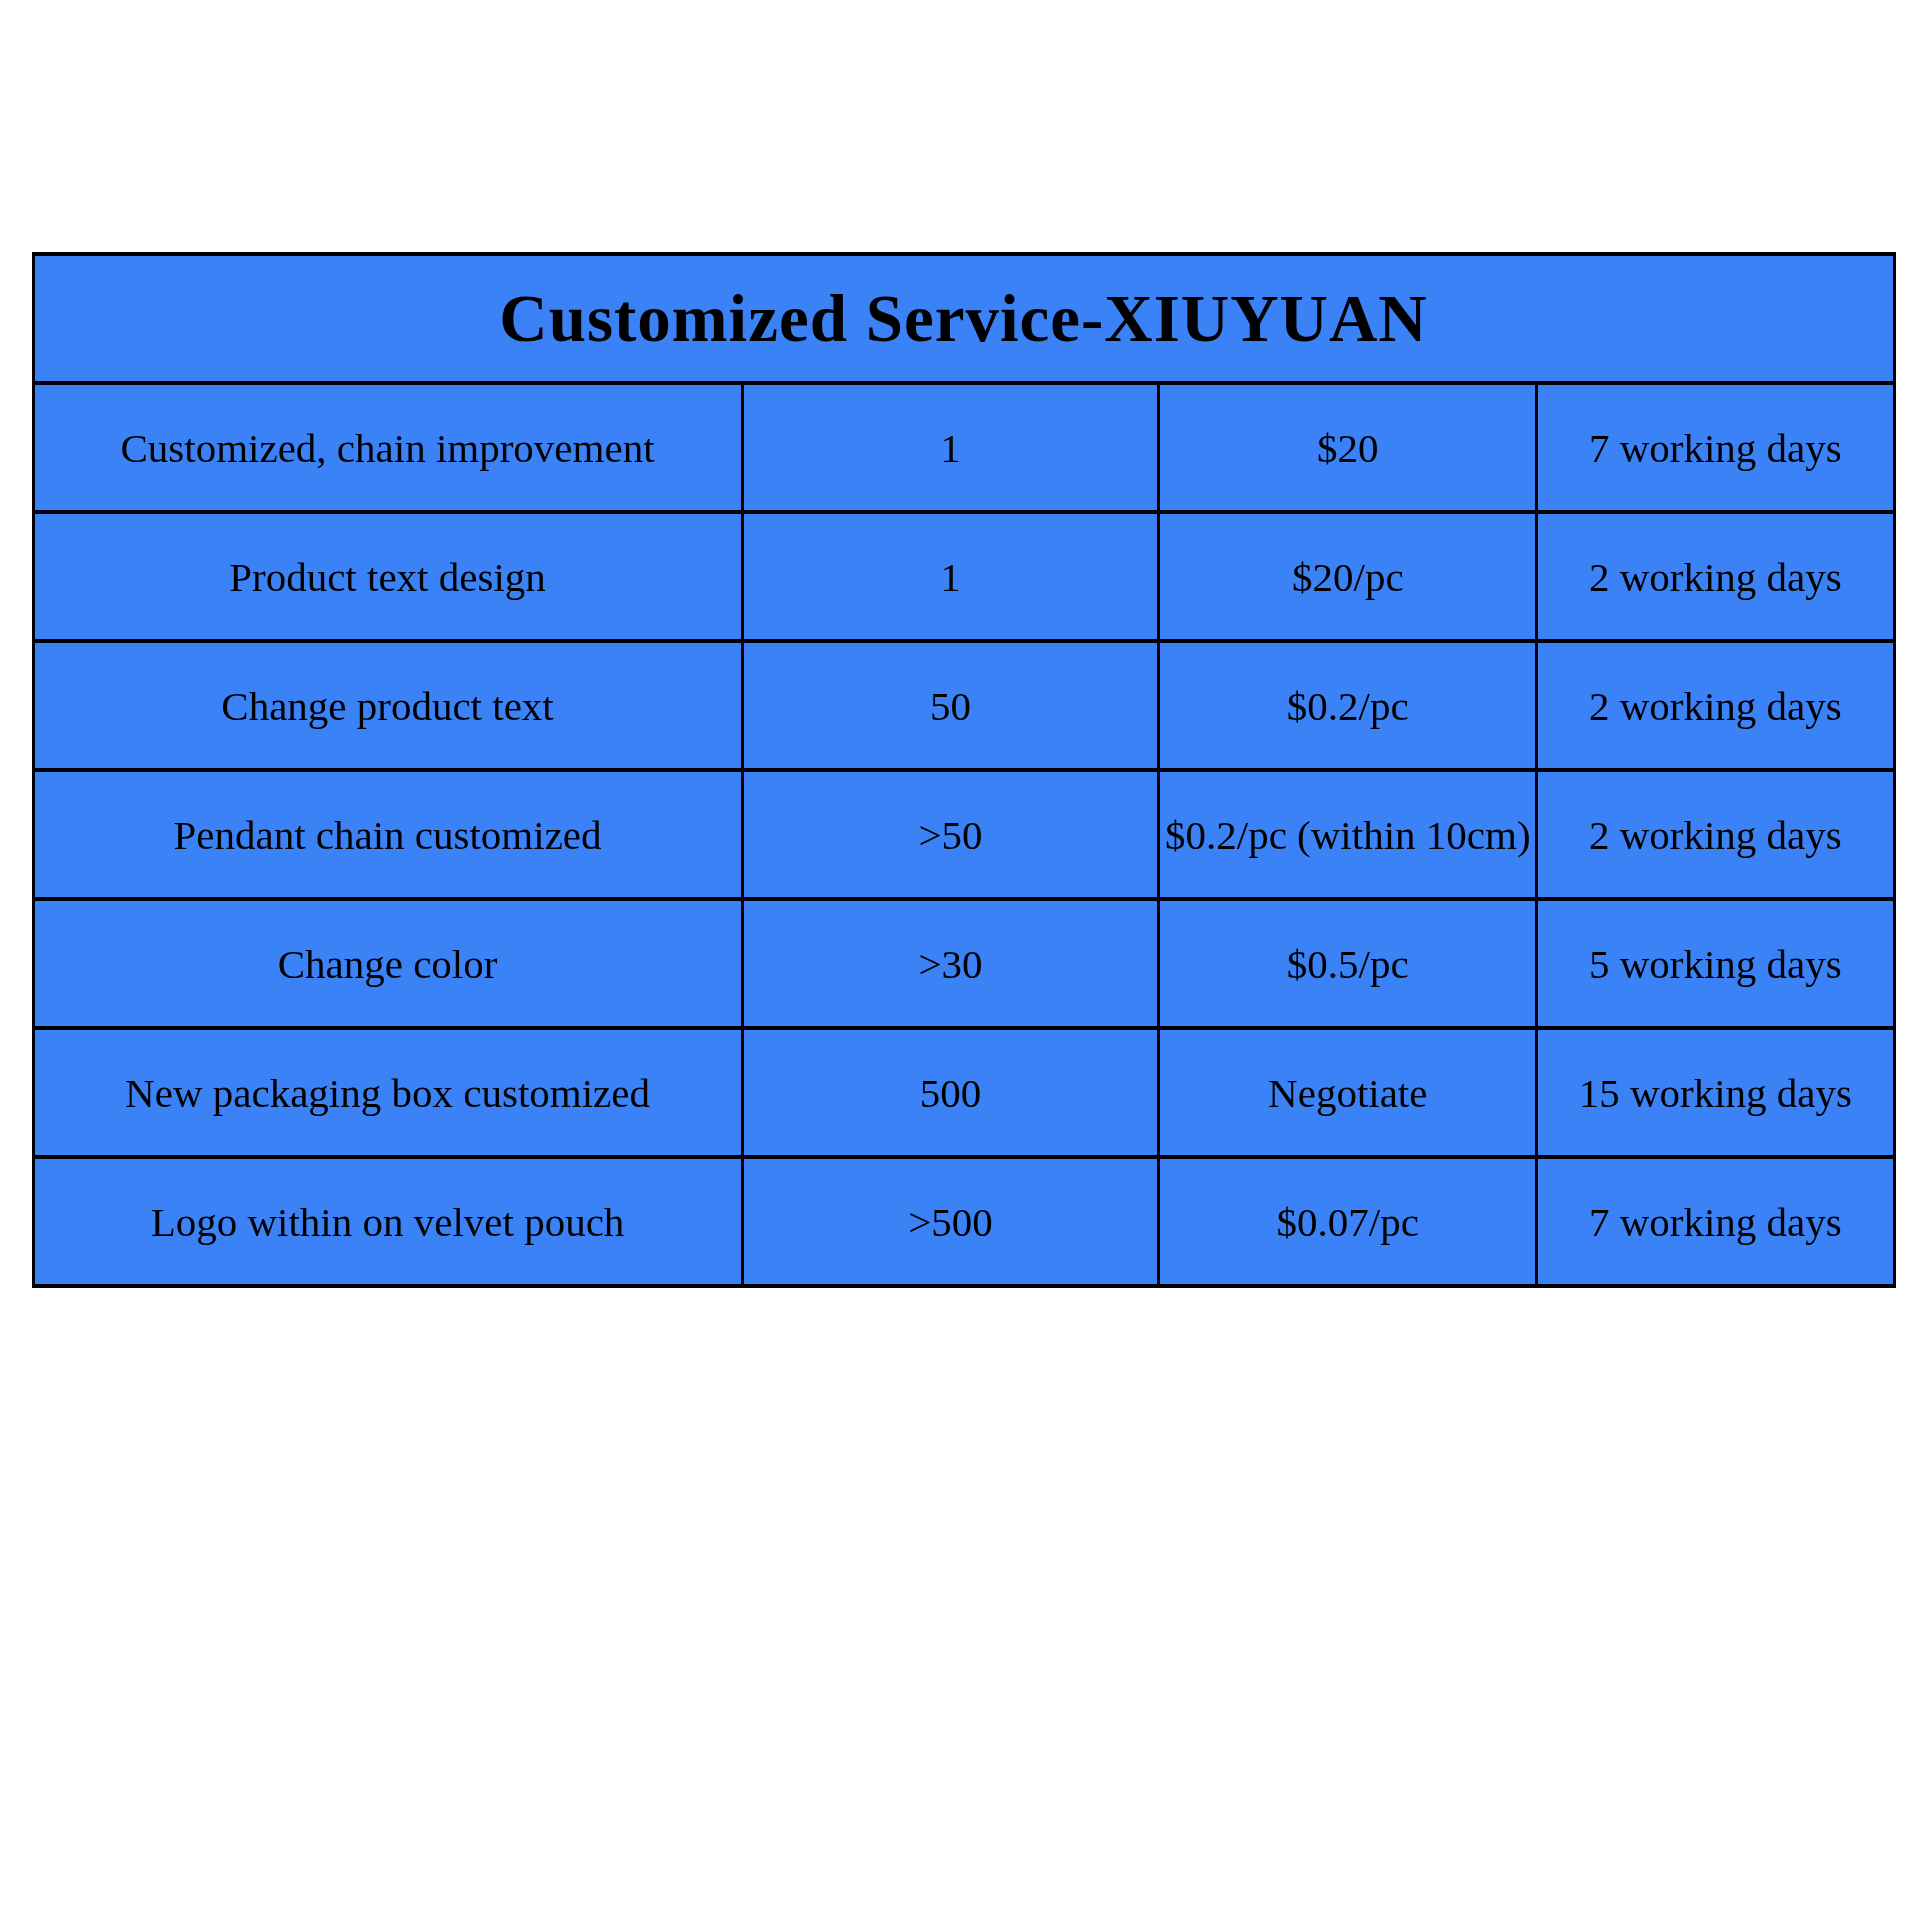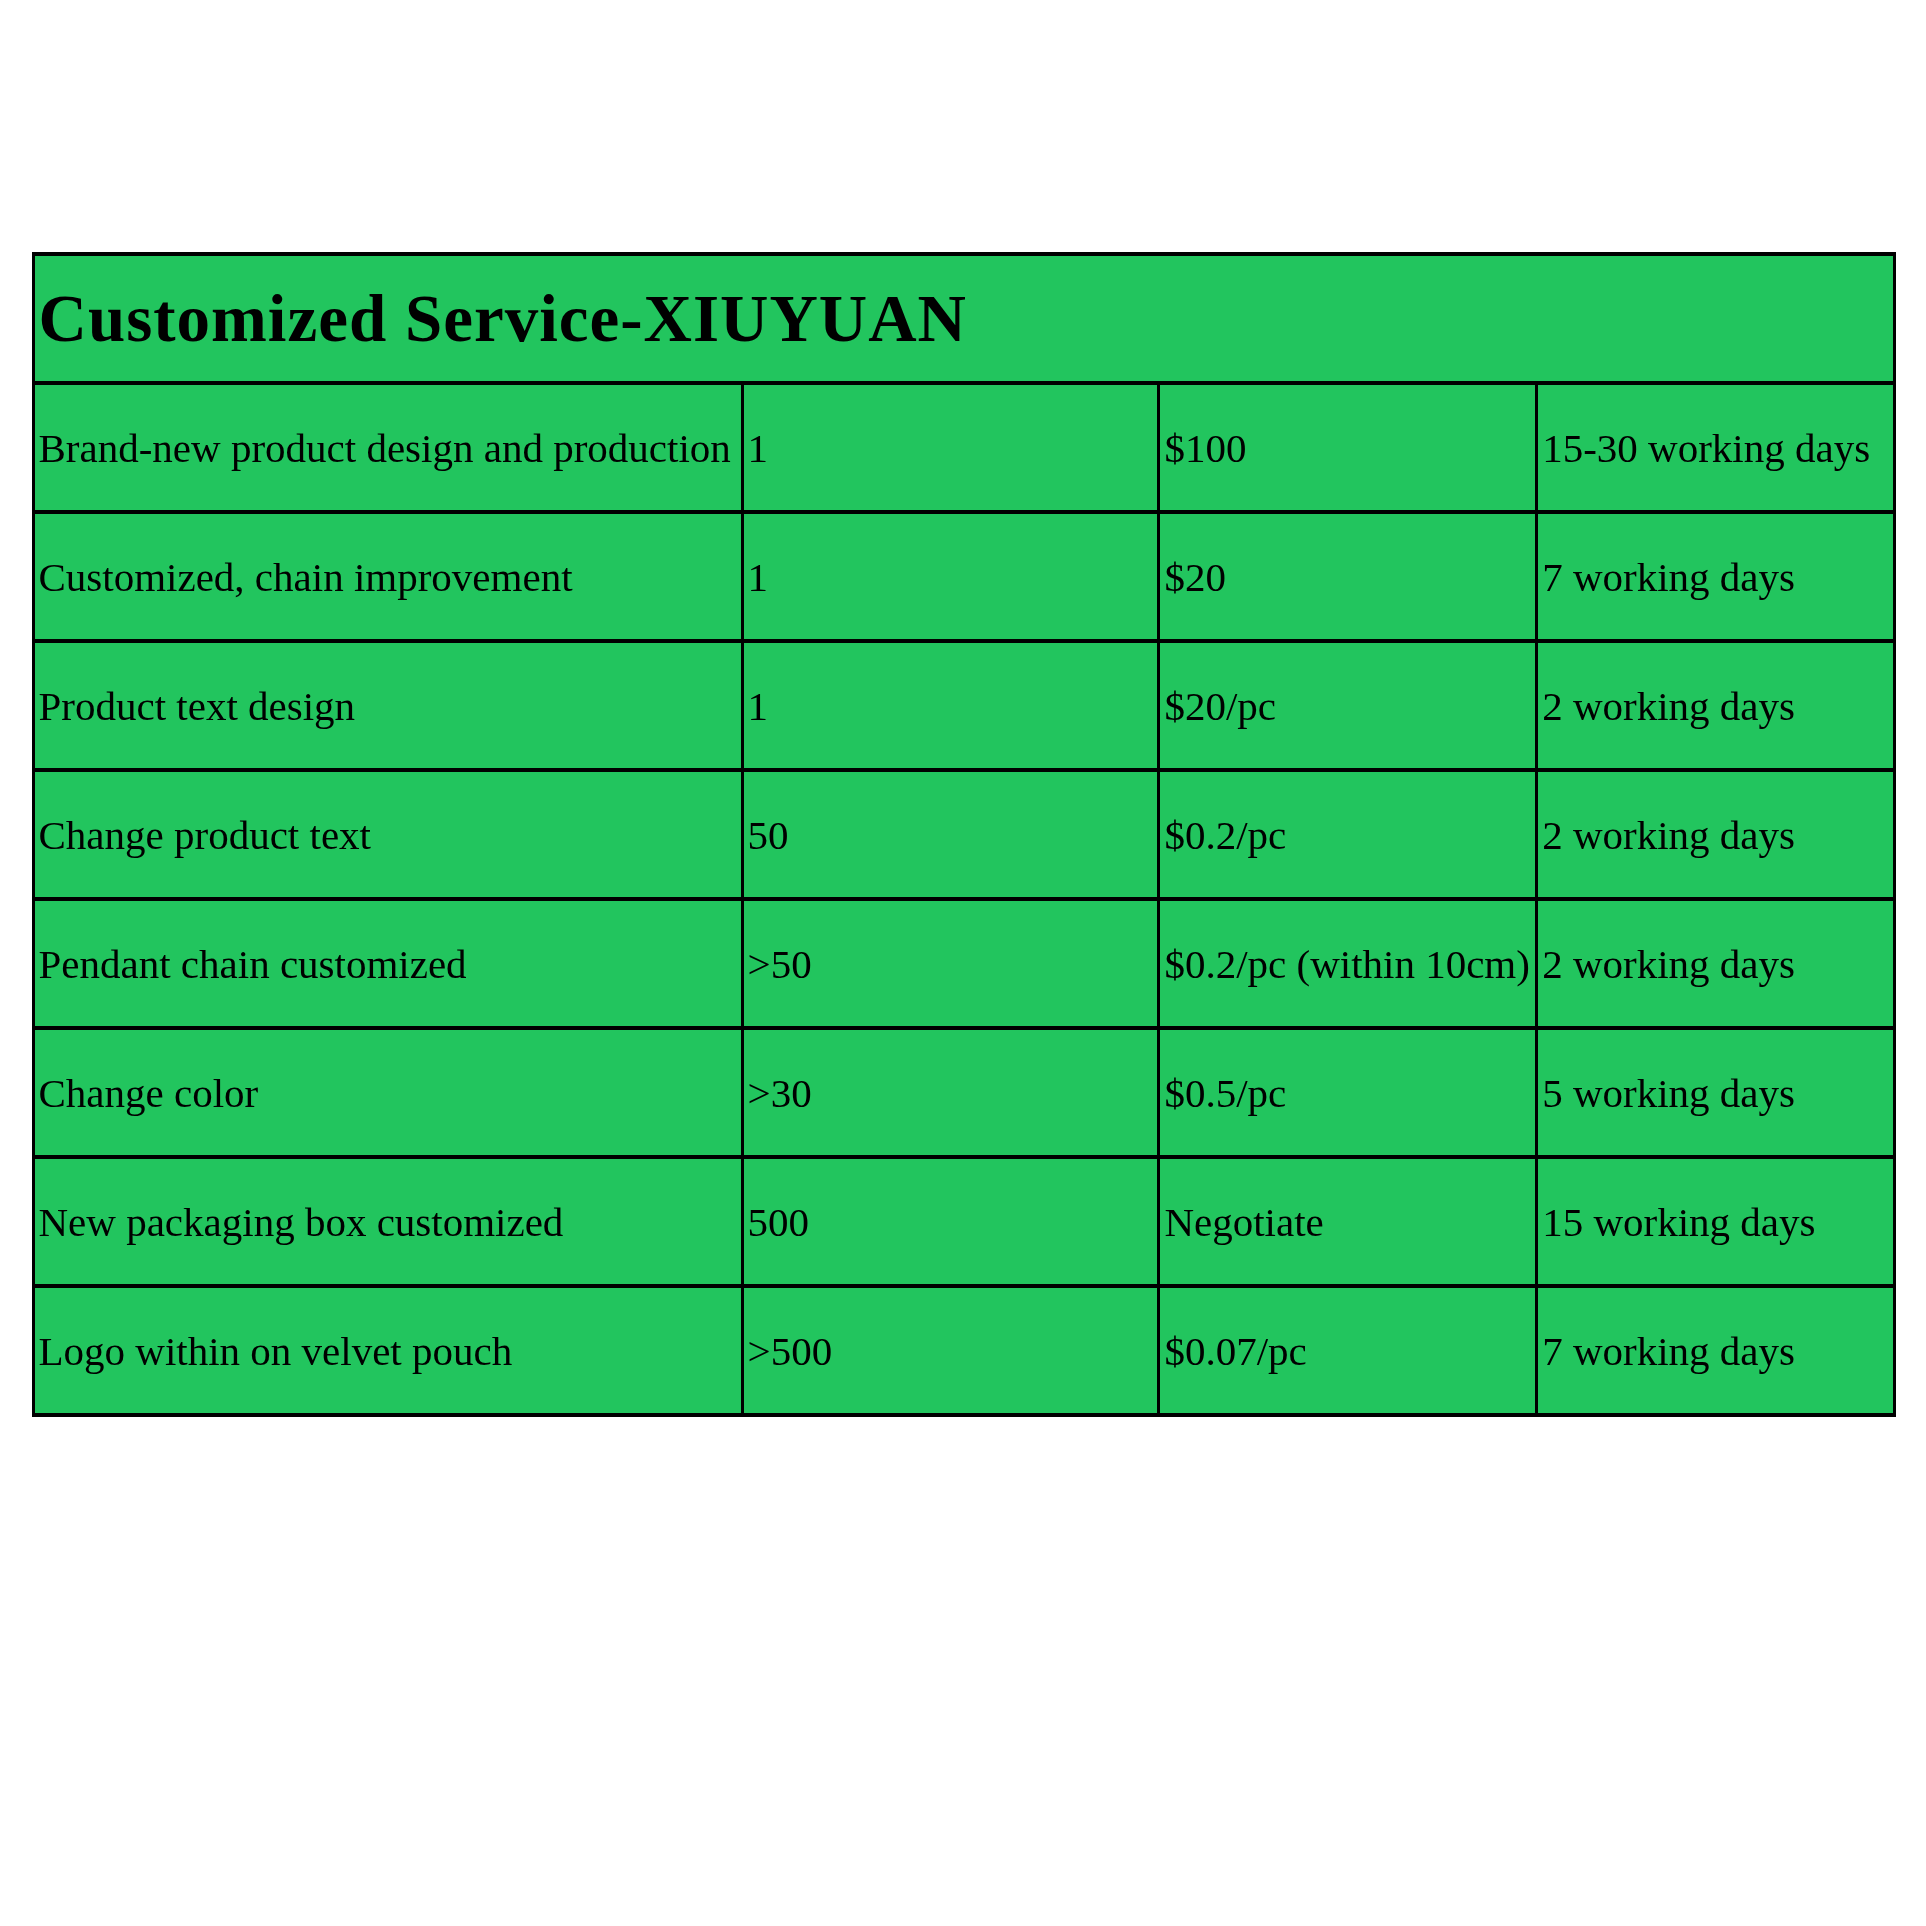--- a/index.html
+++ b/index.html
@@ -25,25 +25,25 @@
     table-layout: fixed;
     width: 1864px;
     margin: 252px auto 0 auto;
     background: #ffffff;
   }
   table.service-table td,
   table.service-table th {
     border: 3px solid #000000;
     border-top-width: 4px;
     border-bottom-width: 4px;
-    text-align: left;
+    text-align: center;
     vertical-align: middle;
     padding: 0 4px;
     overflow: hidden;
-    background: #22c55e;
+    background: #3b82f6;
   }
   .title-cell {
     height: 125px;
     font-size: 67px;
     font-weight: bold;
     letter-spacing: 1px;
   }
   .header-row th {
     height: 125px;
     font-size: 50px;
@@ -62,26 +62,20 @@
   <table class="service-table">
     <colgroup>
       <col style="width:38.1%">
       <col style="width:22.4%">
       <col style="width:20.3%">
       <col style="width:19.2%">
     </colgroup>
     <tbody>
       <tr>
         <td class="title-cell" colspan="4">Customized Service-XIUYUAN</td>
-      </tr>
-      <tr class="data-row">
-        <td>Brand-new product design and production</td>
-        <td>1</td>
-        <td>$100</td>
-        <td>15-30 working days</td>
       </tr>
       <tr class="data-row">
         <td>Customized, chain improvement</td>
         <td>1</td>
         <td>$20</td>
         <td>7 working days</td>
       </tr>
       <tr class="data-row">
         <td>Product text design</td>
         <td>1</td>

